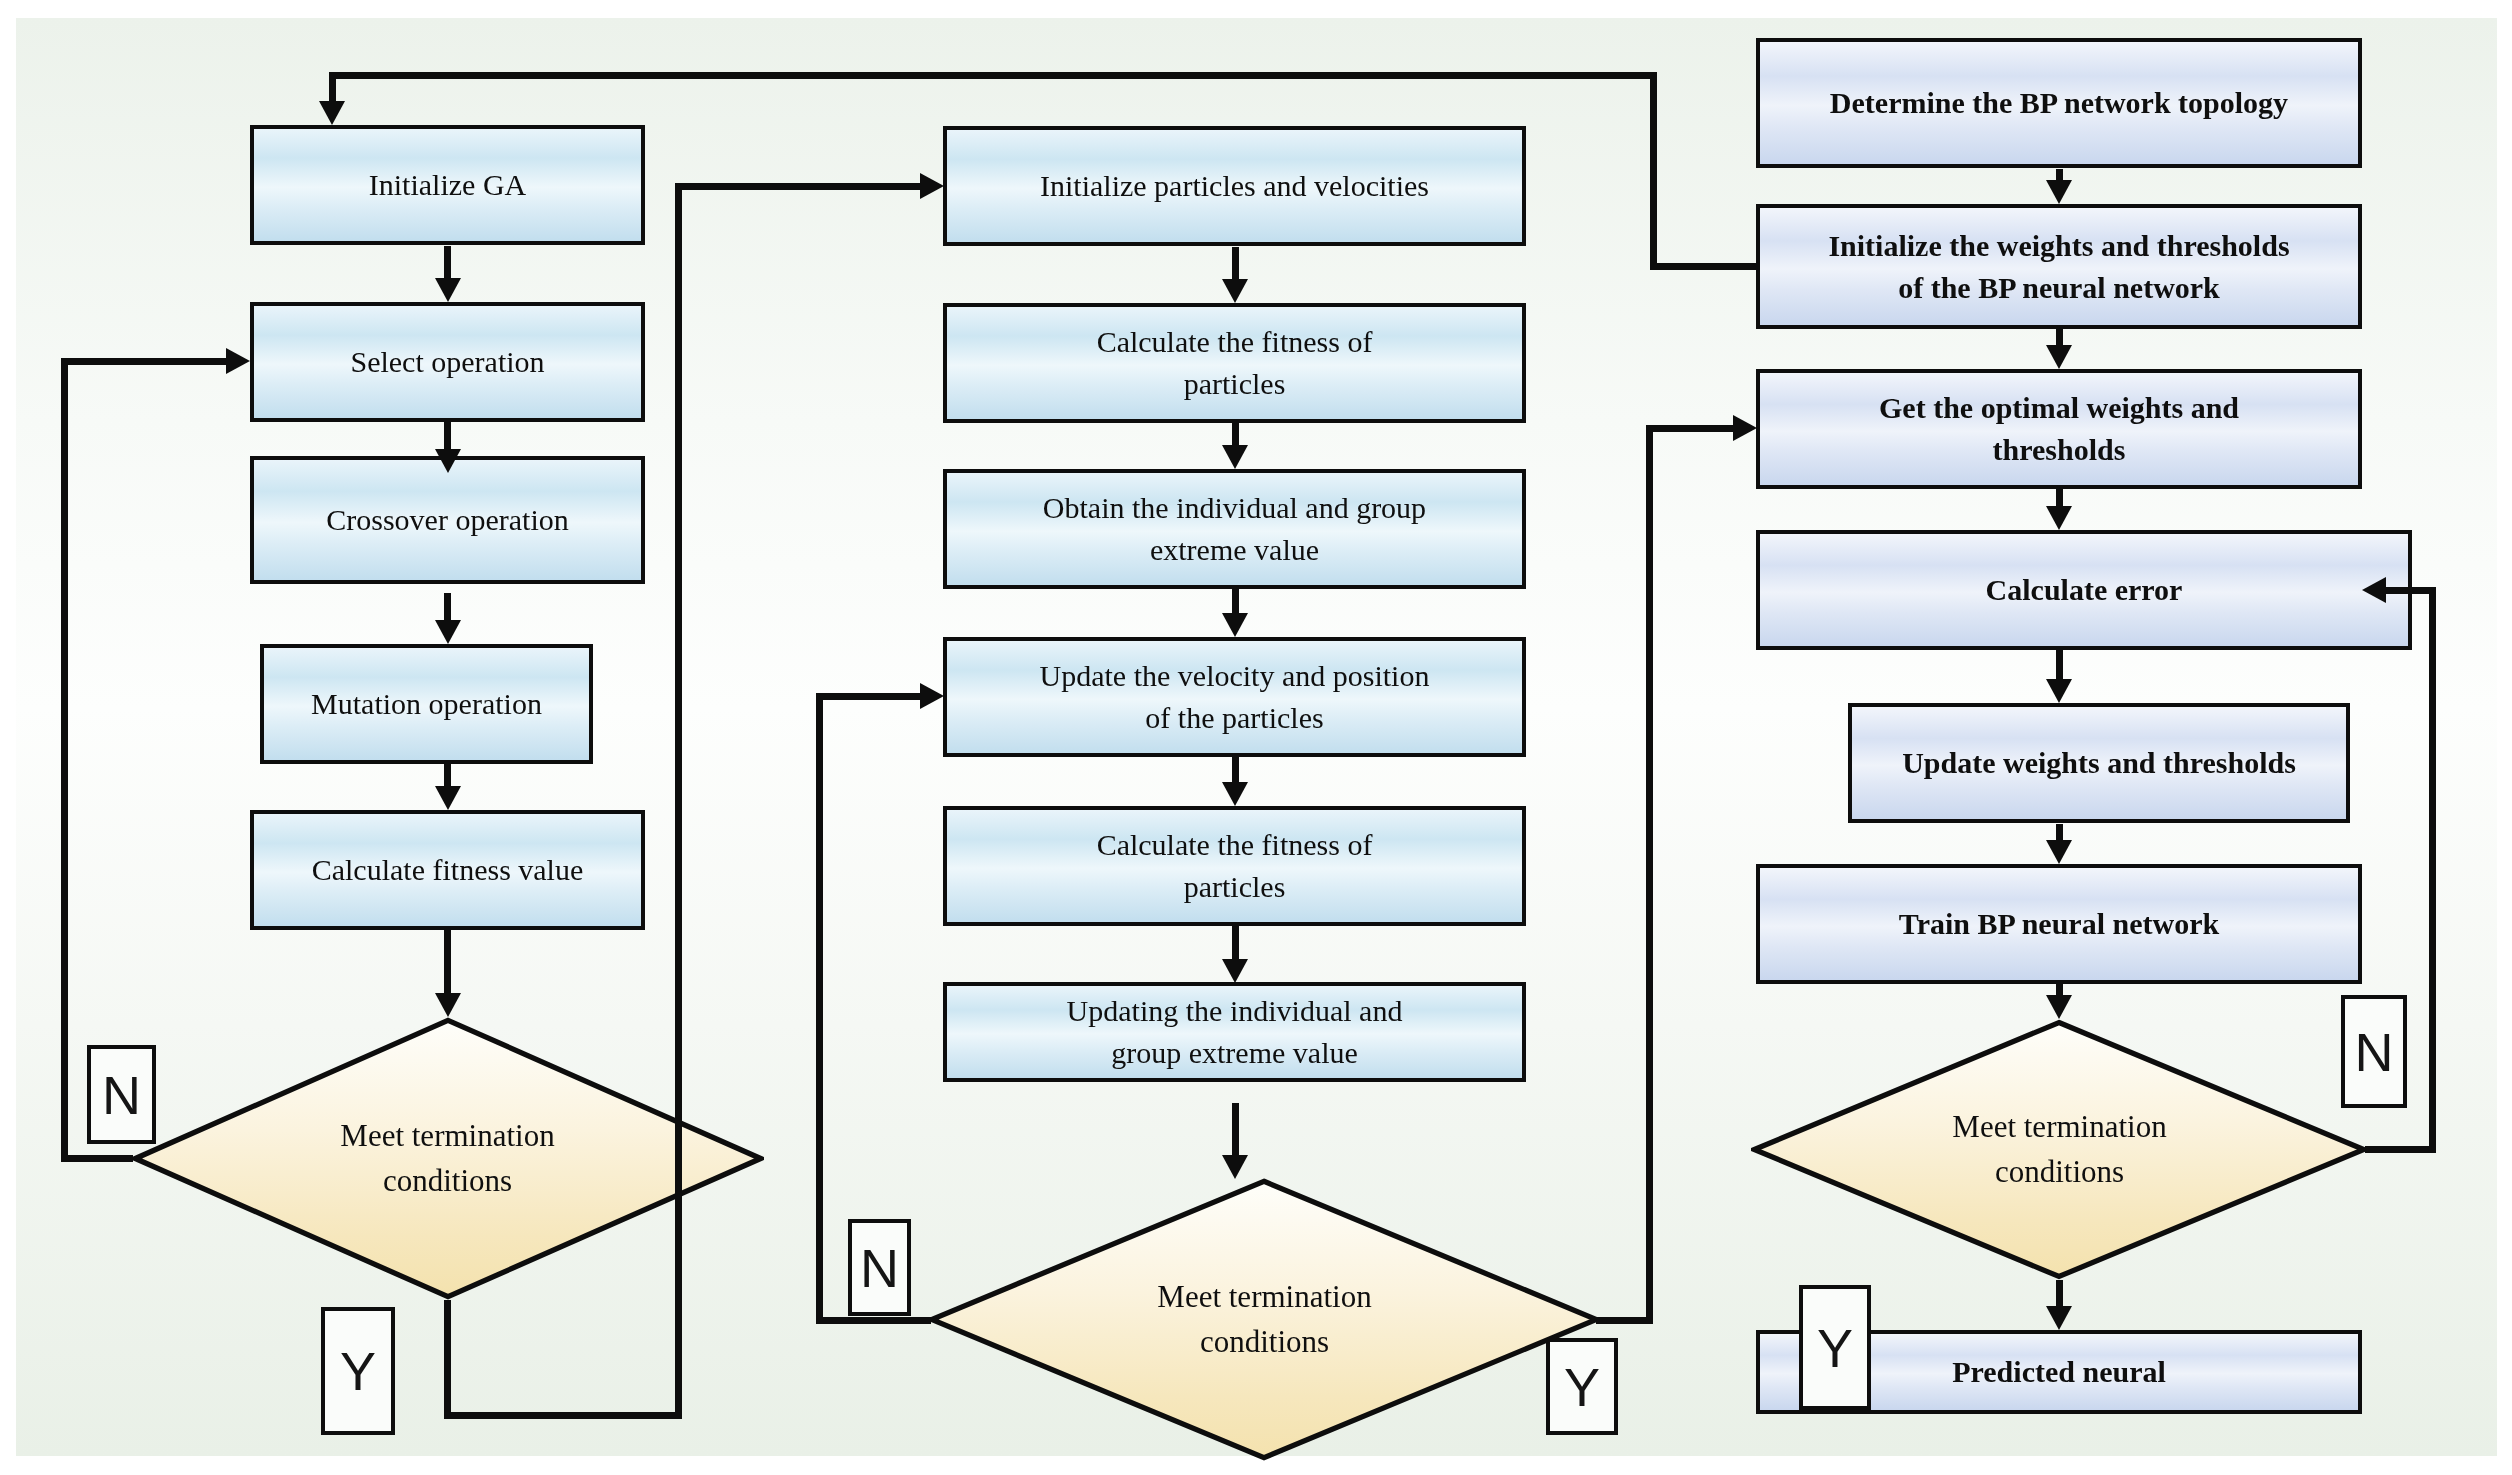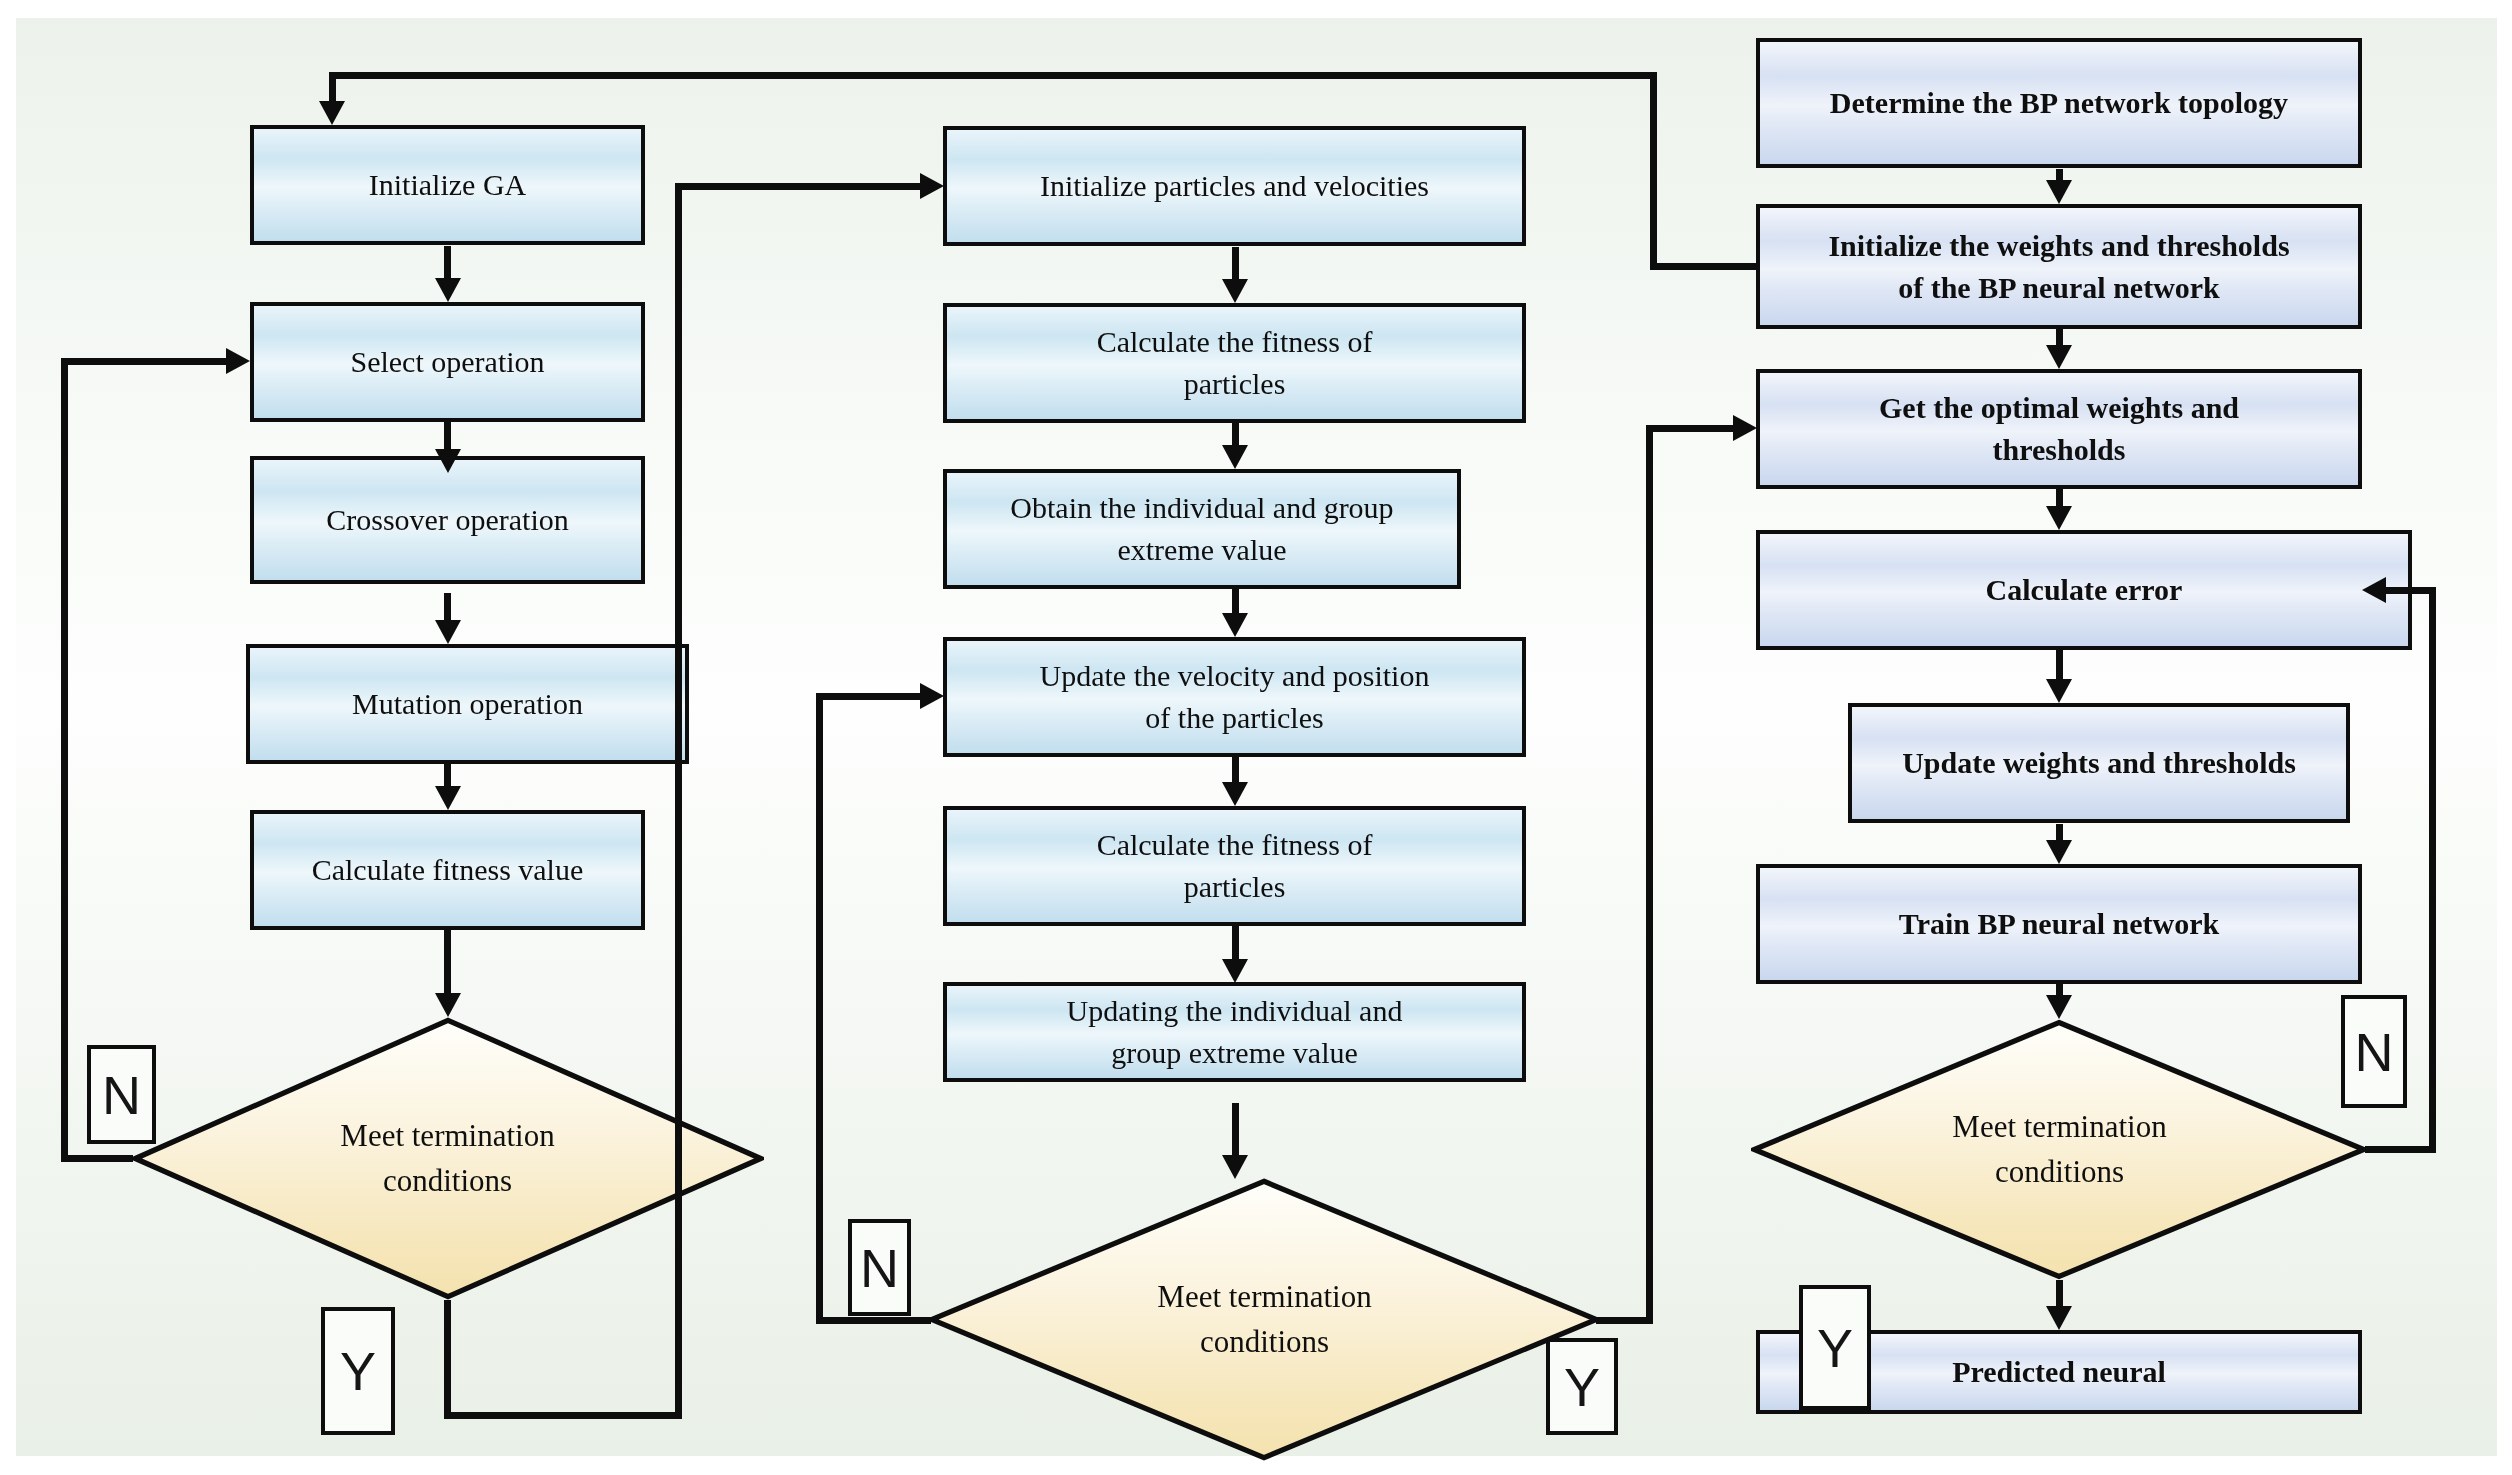--- a/index.html
+++ b/index.html
@@ -44,41 +44,41 @@
 
 <div class="box blue" style="left:250px;top:125px;width:395px;height:120px">
     <span>Initialize GA</span>
   </div>
 <div class="box blue" style="left:250px;top:302px;width:395px;height:120px">
     <span>Select operation</span>
   </div>
 <div class="box blue" style="left:250px;top:456px;width:395px;height:128px">
     <span>Crossover operation</span>
   </div>
-<div class="box blue" style="left:246px;top:644px;width:443px;height:120px">
+<div class="box blue" style="left:260px;top:644px;width:333px;height:120px">
     <span>Mutation operation</span>
   </div>
 <div class="box blue" style="left:250px;top:810px;width:395px;height:120px">
     <span>Calculate fitness value</span>
   </div>
 
 <svg class="diamond" style="left:132px;top:1017px" width="632" height="283" viewBox="0 0 960 430">
   <polygon points="480,5 955,215 480,425 5,215" fill="url(#diamondGrad)" stroke="#0d0d0d" stroke-width="8"></polygon>
 </svg>
 <div class="dtext" style="left:217px;top:1085px;width:461px;height:147px">Meet termination
 conditions</div>
 
 <div class="box blue" style="left:943px;top:126px;width:583px;height:120px">
     <span>Initialize particles and velocities</span>
   </div>
 <div class="box blue" style="left:943px;top:303px;width:583px;height:120px">
     <span>Calculate the fitness of
 particles</span>
   </div>
-<div class="box blue" style="left:943px;top:469px;width:518px;height:120px">
+<div class="box blue" style="left:943px;top:469px;width:583px;height:120px">
     <span>Obtain the individual and group
 extreme value</span>
   </div>
 <div class="box blue" style="left:943px;top:637px;width:583px;height:120px">
     <span>Update the velocity and position
 of the particles</span>
   </div>
 <div class="box blue" style="left:943px;top:806px;width:583px;height:120px">
     <span>Calculate the fitness of
 particles</span>

